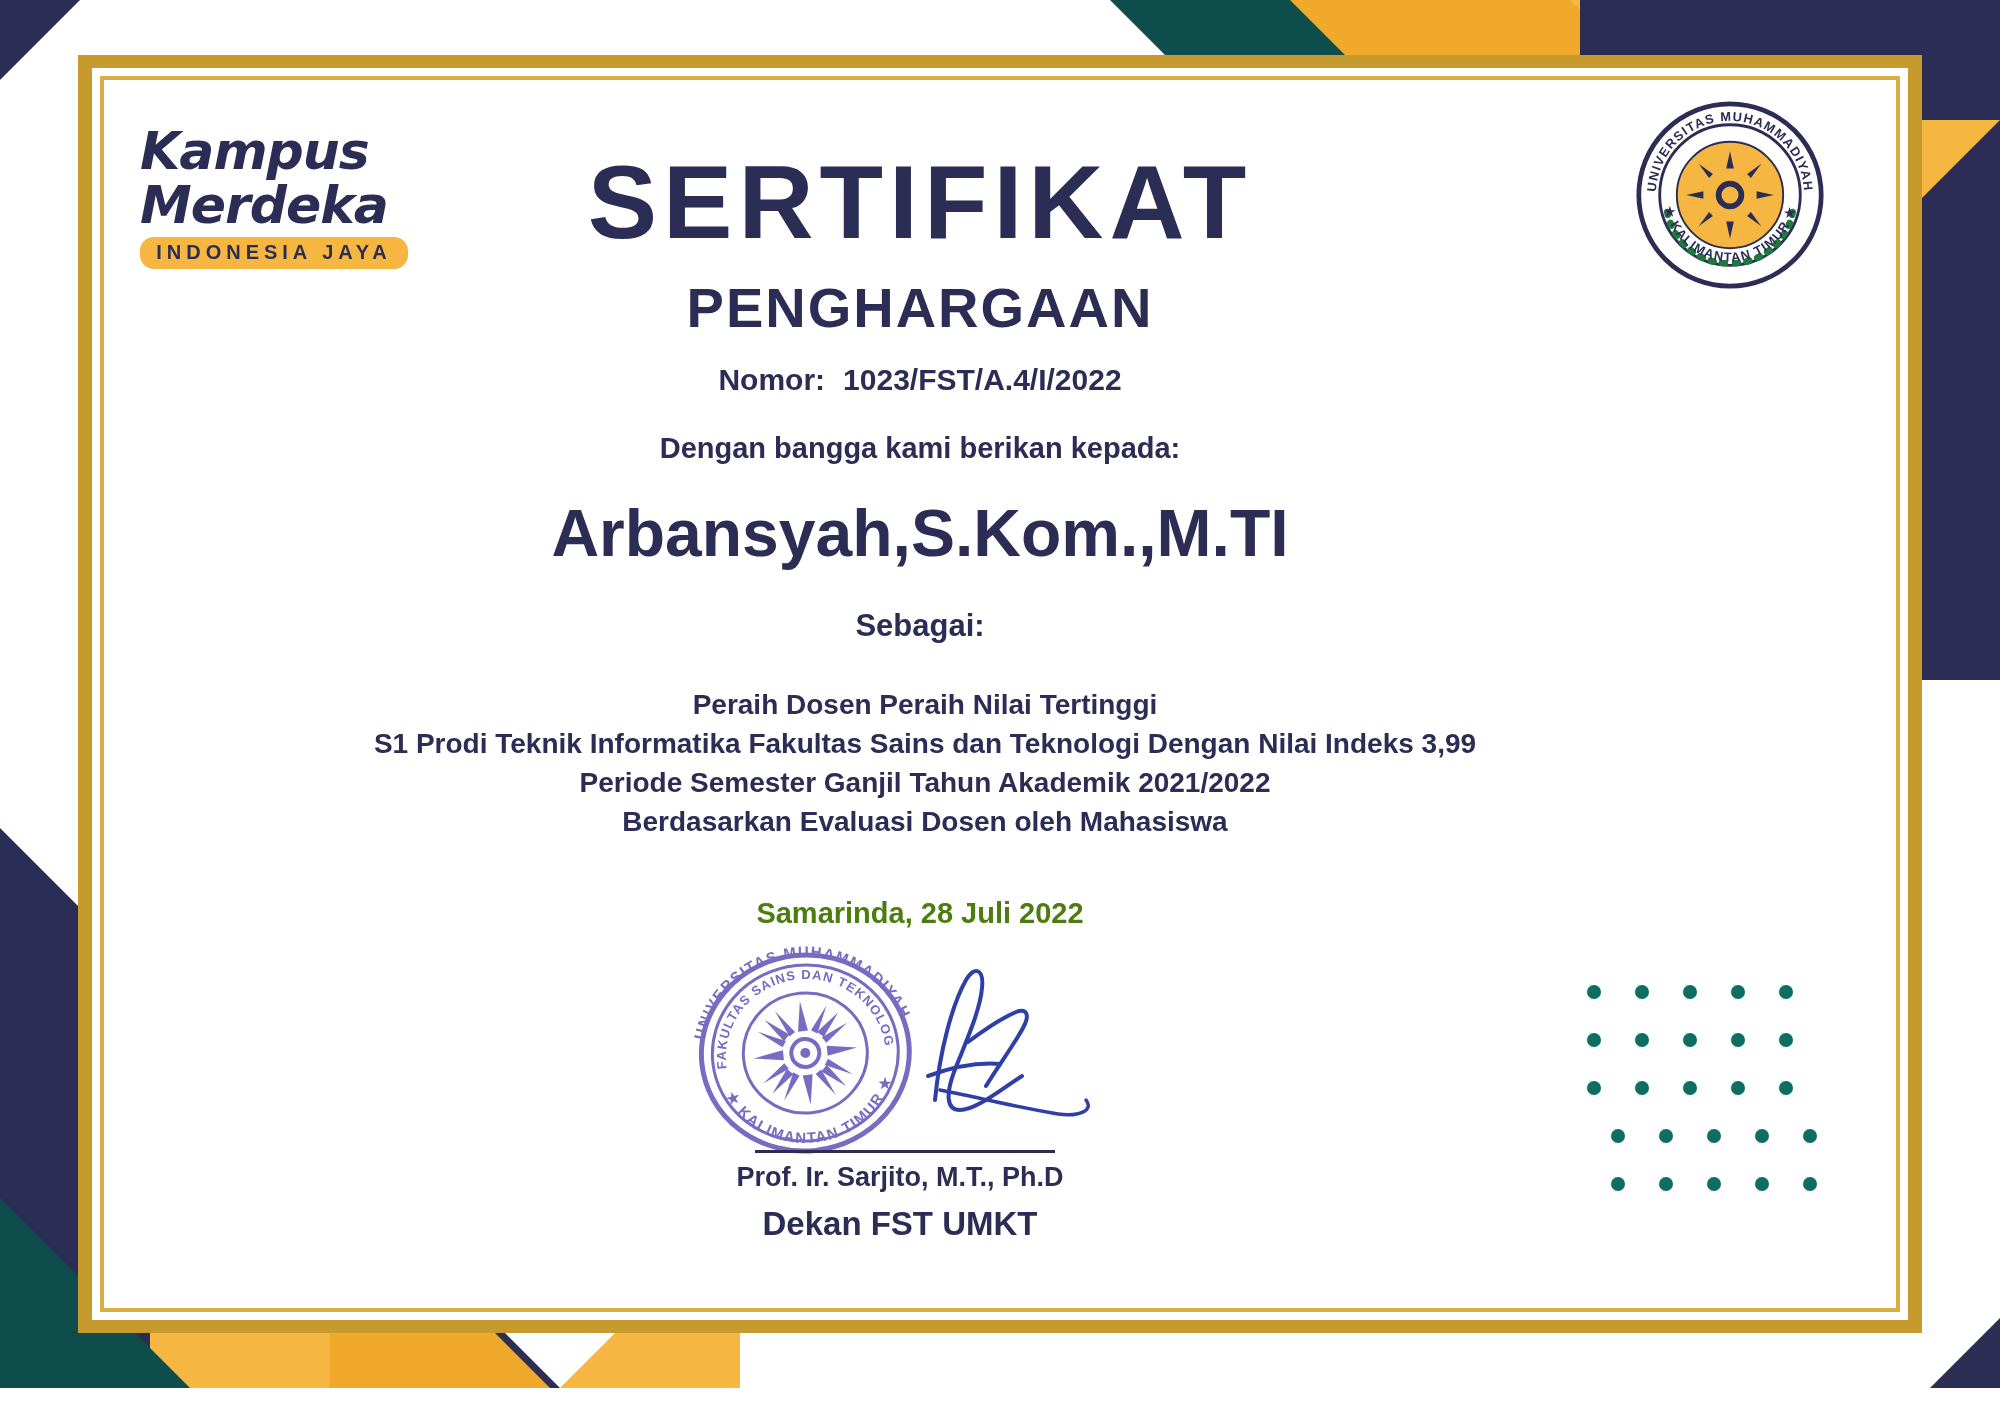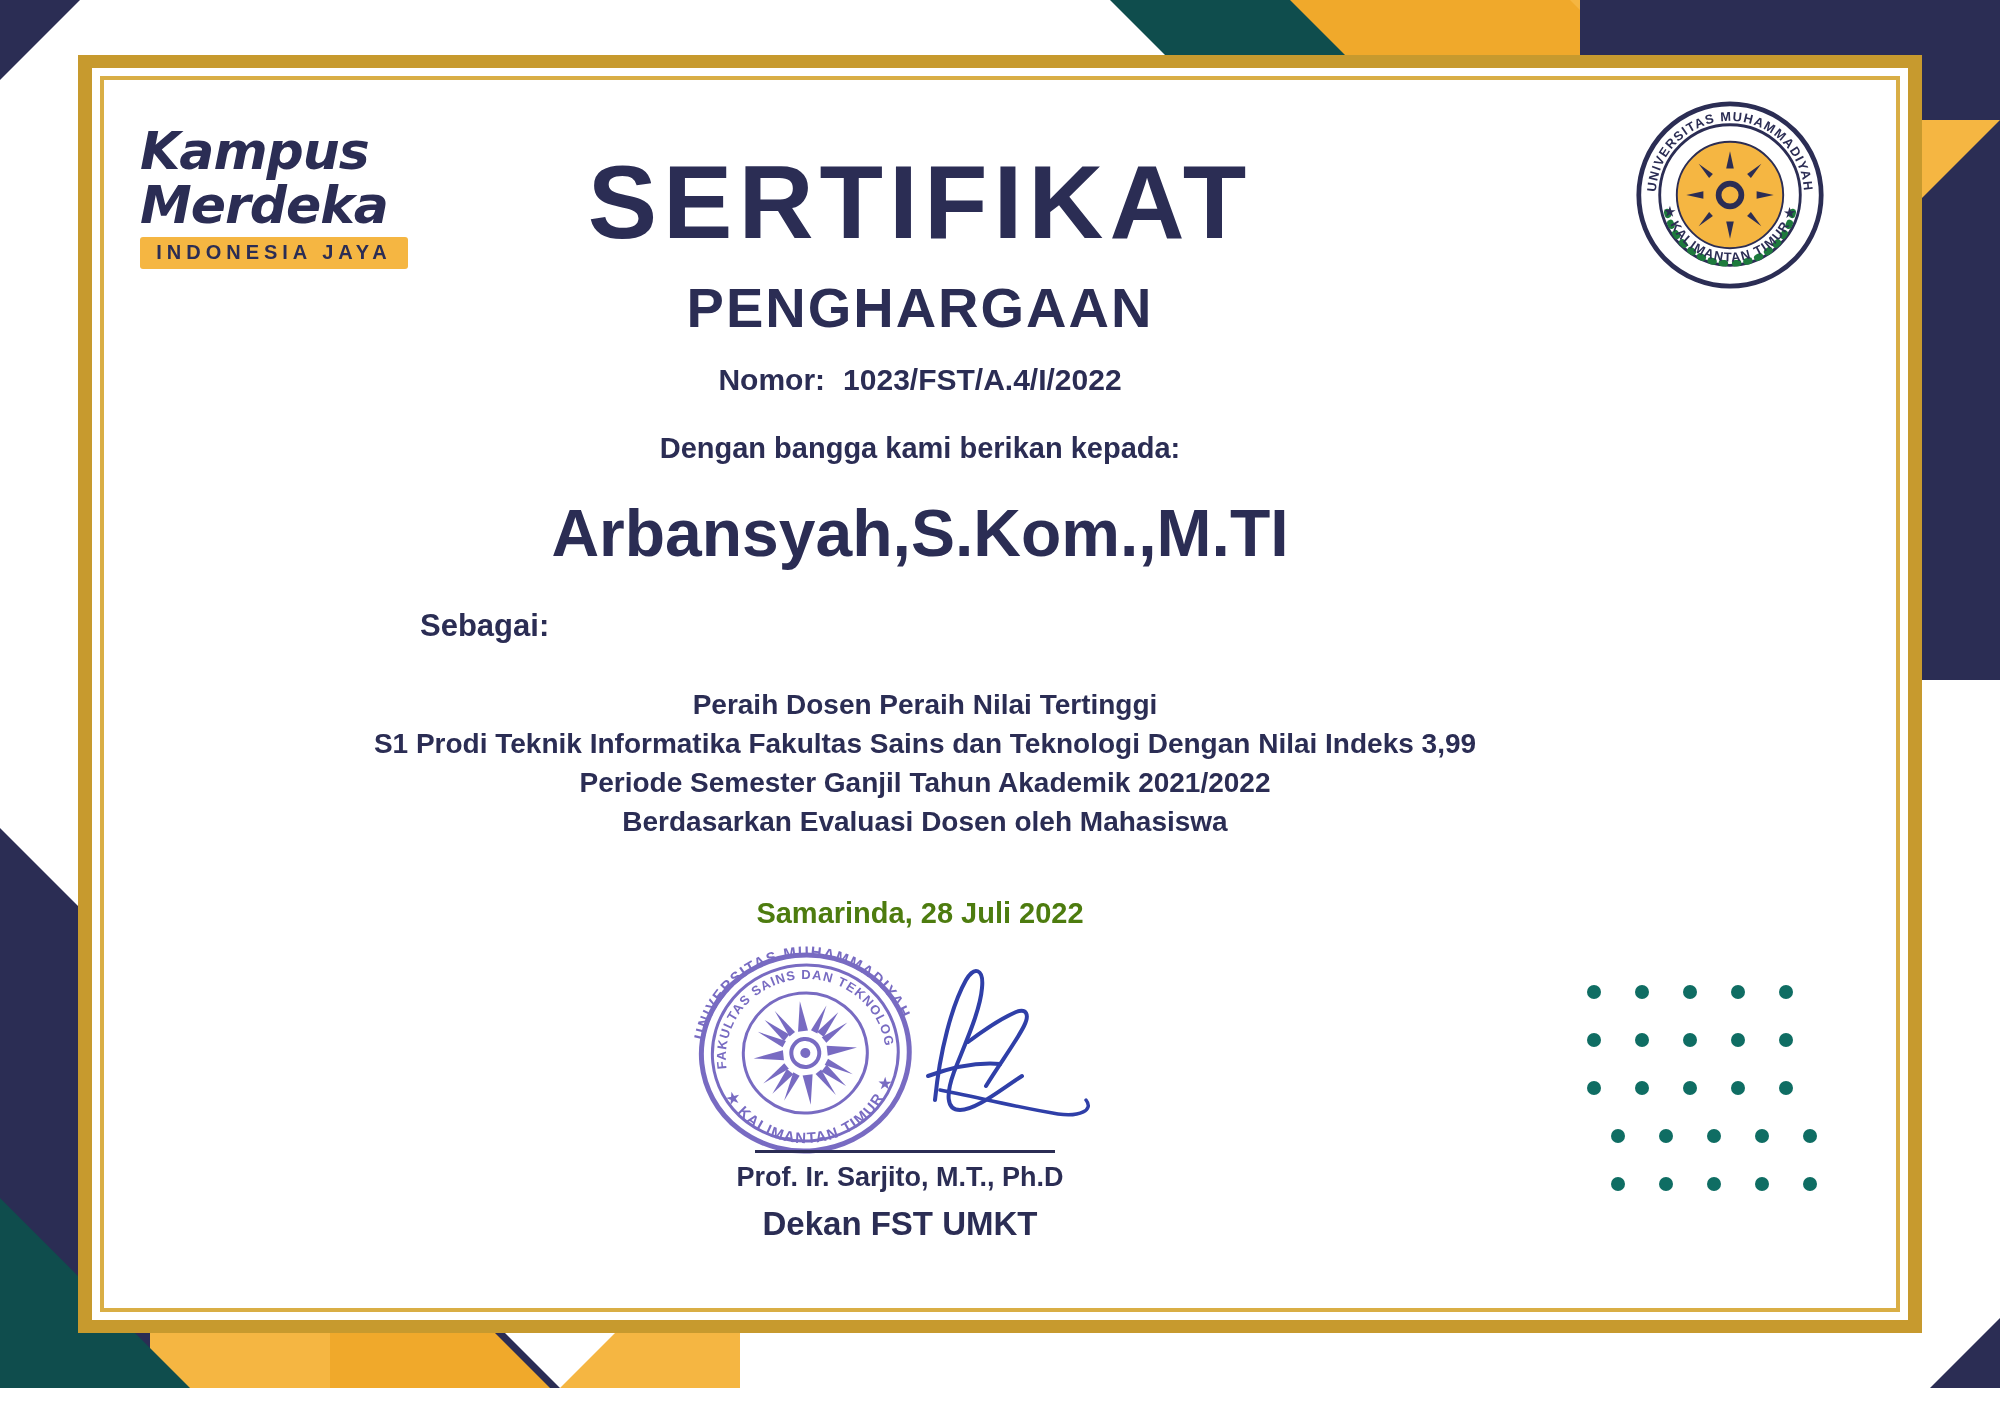--- a/index.html
+++ b/index.html
@@ -151,21 +151,21 @@
   .km-bar {
     margin-top: 4px;
     background: #f5b642;
     color: #2b2d54;
     font-size: 20px;
     font-weight: bold;
     letter-spacing: 5px;
     text-align: center;
     padding: 4px 0 5px 0;
     width: 268px;
-    border-radius: 3px;
+    border-radius: 14px;
   }
 
   
   .seal {
     position: absolute;
     right: 175px;
     top: 100px;
     width: 190px;
     height: 190px;
     z-index: 6;
@@ -224,21 +224,21 @@
     text-align: center;
     font-size: 66px;
     font-weight: bold;
     color: #2b2d54;
   }
   .as-label {
     position: absolute;
     top: 608px;
     left: 420px;
     width: 1000px;
-    text-align: left;
+    text-align: center;
     font-size: 31px;
     font-weight: bold;
     color: #2b2d54;
   }
   .desc {
     position: absolute;
     top: 685px;
     left: 250px;
     width: 1350px;
     text-align: center;

